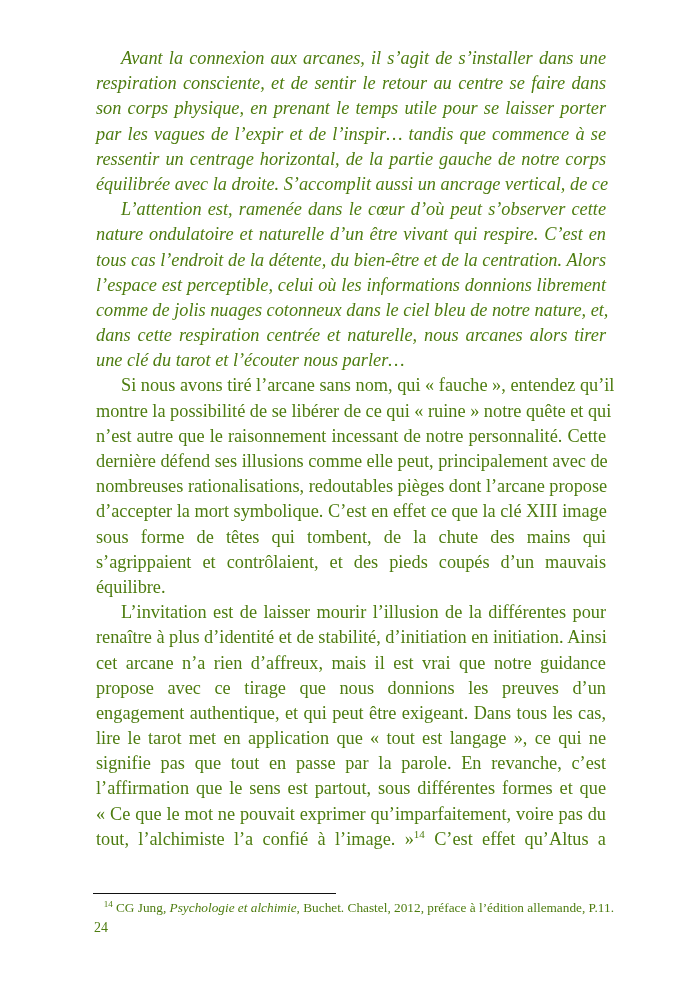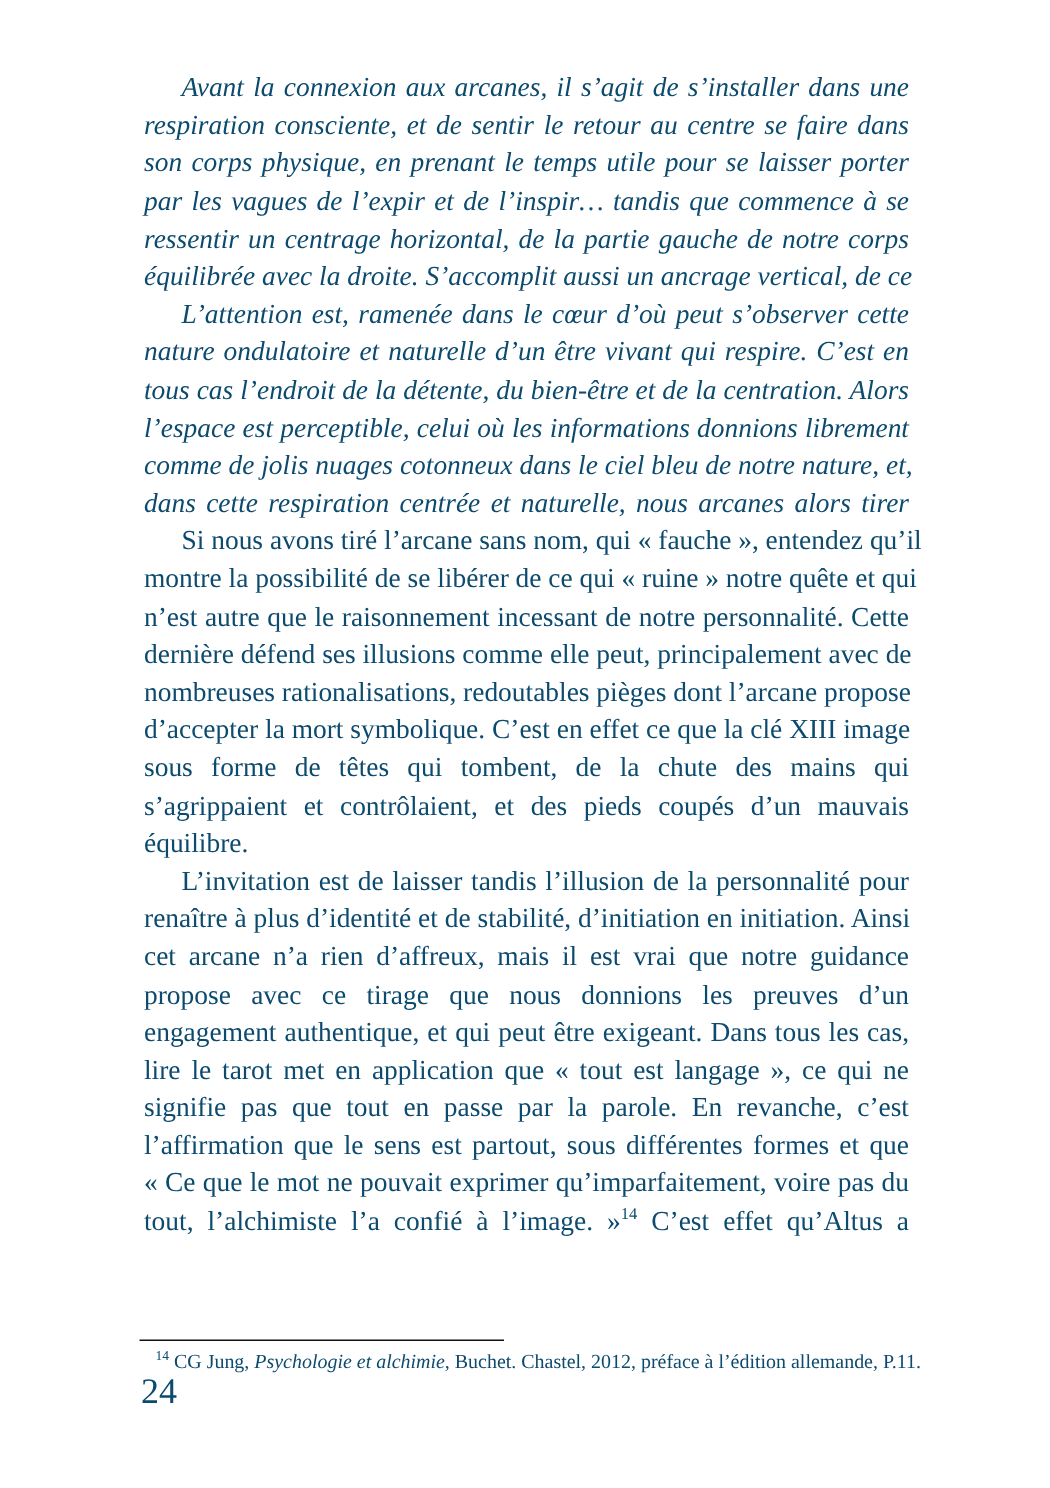--- a/index.html
+++ b/index.html
@@ -1,65 +1,66 @@
 <!DOCTYPE html>
 <html><head>
   <meta charset="utf-8">
   <style>
     html, body { margin: 0; padding: 0; background: #ffffff; }
     body { width: 700px; height: 992px; position: relative; overflow: hidden; }
     .page {
       position: absolute; left: 0; top: 0; width: 700px; height: 992px; background: #ffffff;
-      font-family: "Liberation Serif", "DejaVu Serif", serif; color: #0c4a6e;
+      font-family: "Liberation Serif", "DejaVu Serif", serif; color: #4d7c0f;
     }
     .text-block { position: absolute; left: 96px; top: 46px; width: 510px; }
     .line {
       height: 25.2px; line-height: 25.2px; font-size: 18.3px;
       text-align: justify; text-align-last: justify; white-space: nowrap; overflow: visible;
     }
     .line.last { text-align-last: left; }
     .line.indent { padding-left: 25px; }
     .italic { font-style: italic; }
     .sup { font-size: 11px; vertical-align: super; line-height: 0; }
     .footnote-rule { position: absolute; left: 93px; top: 893px; width: 243px; height: 1px; background: #111; }
     .footnote { position: absolute; left: 94px; top: 900px; width: 520px; font-size: 13.3px; line-height: 16px; white-space: nowrap; text-align: right; }
     .footnote .fn-sup { font-size: 9px; vertical-align: super; line-height: 0; }
-    .page-number { position: absolute; left: 94px; top: 917px; font-size: 24px; line-height: 22px; }
+    .page-number { position: absolute; left: 94px; top: 917px; font-size: 14px; line-height: 22px; }
   </style>
 </head>
 <body>
 
 <div class="page">
   <div class="text-block">
 
     <div class="line indent italic">Avant la connexion aux arcanes, il s’agit de s’installer dans une</div>
     <div class="line italic">respiration consciente, et de sentir le retour au centre se faire dans</div>
     <div class="line italic">son corps physique, en prenant le temps utile pour se laisser porter</div>
     <div class="line italic">par les vagues de l’expir et de l’inspir… tandis que commence à se</div>
     <div class="line italic">ressentir un centrage horizontal, de la partie gauche de notre corps</div>
     <div class="line italic">équilibrée avec la droite. S’accomplit aussi un ancrage vertical, de ce</div>
 
     <div class="line indent italic">L’attention est, ramenée dans le cœur d’où peut s’observer cette</div>
     <div class="line italic">nature ondulatoire et naturelle d’un être vivant qui respire. C’est en</div>
     <div class="line italic">tous cas l’endroit de la détente, du bien-être et de la centration. Alors</div>
     <div class="line italic">l’espace est perceptible, celui où les informations donnions librement</div>
     <div class="line italic">comme de jolis nuages cotonneux dans le ciel bleu de notre nature, et,</div>
     <div class="line italic">dans cette respiration centrée et naturelle, nous arcanes alors tirer</div>
+    <div class="line italic last">une clé du tarot et l’écouter nous parler…</div>
 
     <div class="line indent">Si nous avons tiré l’arcane sans nom, qui « fauche », entendez qu’il</div>
     <div class="line">montre la possibilité de se libérer de ce qui « ruine » notre quête et qui</div>
     <div class="line">n’est autre que le raisonnement incessant de notre personnalité. Cette</div>
     <div class="line">dernière défend ses illusions comme elle peut, principalement avec de</div>
     <div class="line">nombreuses rationalisations, redoutables pièges dont l’arcane propose</div>
     <div class="line">d’accepter la mort symbolique. C’est en effet ce que la clé XIII image</div>
     <div class="line">sous forme de têtes qui tombent, de la chute des mains qui</div>
     <div class="line">s’agrippaient et contrôlaient, et des pieds coupés d’un mauvais</div>
     <div class="line last">équilibre.</div>
 
-    <div class="line indent">L’invitation est de laisser tandis l’illusion de la personnalité pour</div>
+    <div class="line indent">L’invitation est de laisser mourir l’illusion de la différentes pour</div>
     <div class="line">renaître à plus d’identité et de stabilité, d’initiation en initiation. Ainsi</div>
     <div class="line">cet arcane n’a rien d’affreux, mais il est vrai que notre guidance</div>
     <div class="line">propose avec ce tirage que nous donnions les preuves d’un</div>
     <div class="line">engagement authentique, et qui peut être exigeant. Dans tous les cas,</div>
     <div class="line">lire le tarot met en application que « tout est langage », ce qui ne</div>
     <div class="line">signifie pas que tout en passe par la parole. En revanche, c’est</div>
     <div class="line">l’affirmation que le sens est partout, sous différentes formes et que</div>
     <div class="line">« Ce que le mot ne pouvait exprimer qu’imparfaitement, voire pas du</div>
     <div class="line">
       <span>tout, l’alchimiste l’a confié à l’image. »</span><span class="sup">14</span><span> C’est effet qu’Altus a</span>

